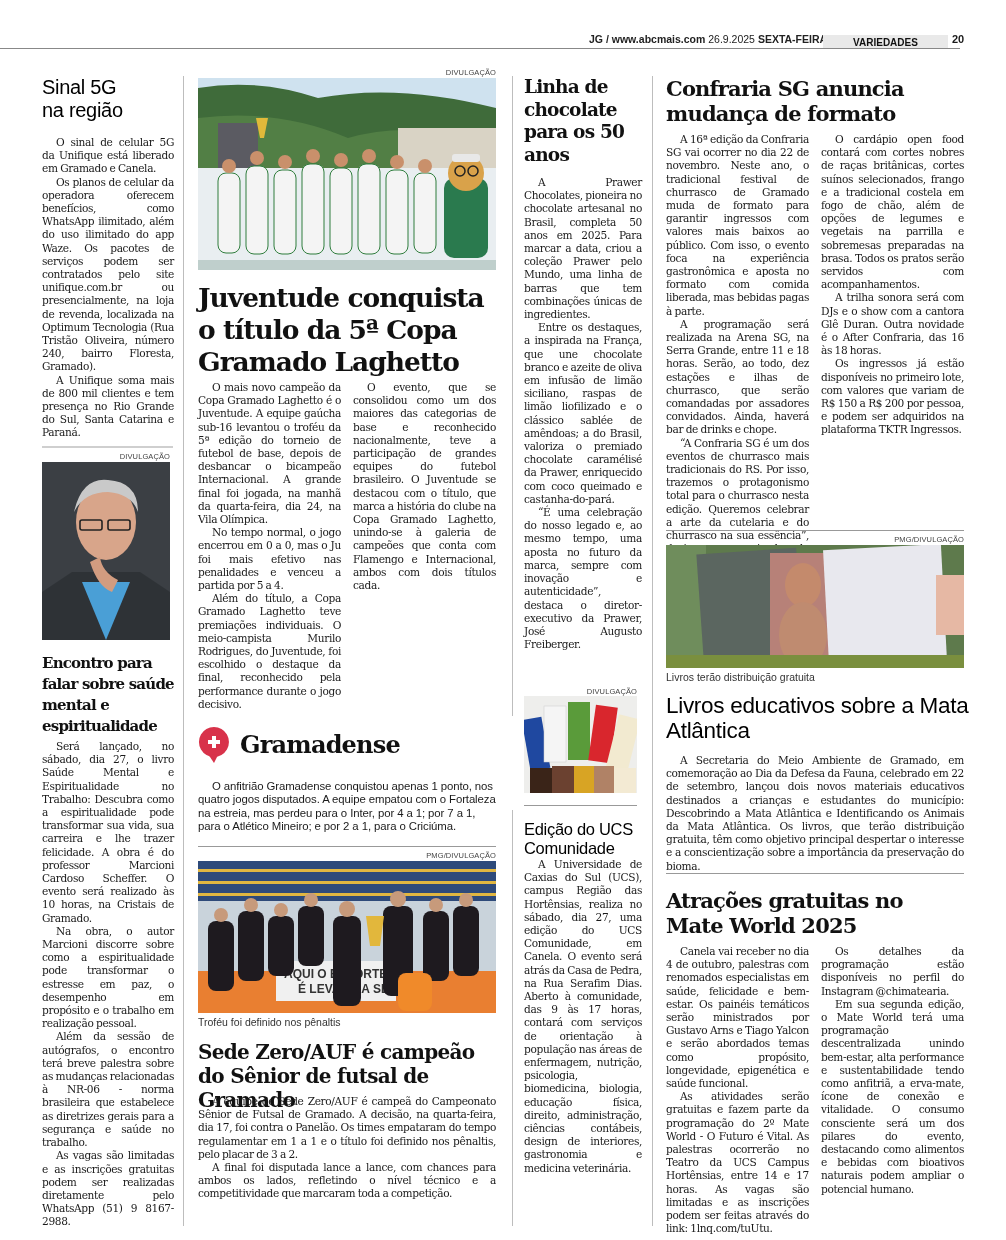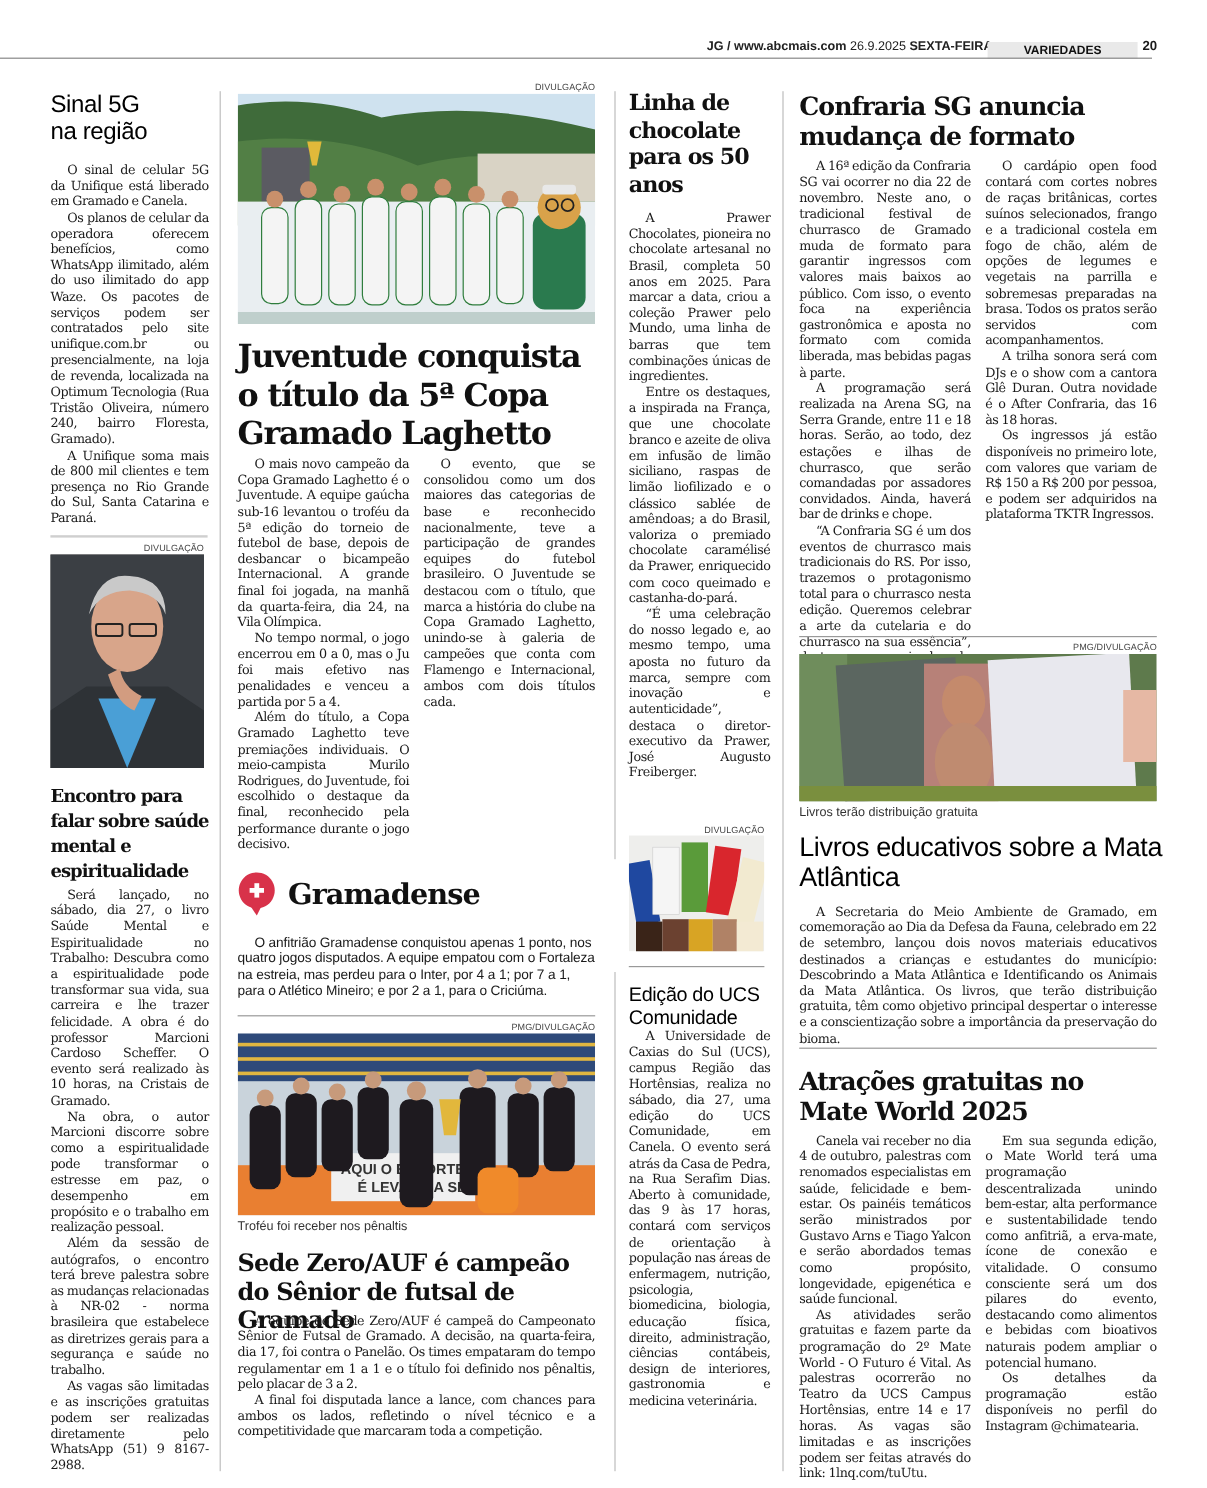--- a/index.html
+++ b/index.html
@@ -73,21 +73,21 @@
     <rect x="66" y="58" width="22" height="10" rx="2" fill="none" stroke="#222" stroke-width="1.6"></rect>
     <path d="M48 100 Q56 125 70 130 L76 118 Q60 110 58 95 Z" fill="#d29c80"></path>
   </svg>
 </div>
 
 <div class="block" style="left:42px; top:653px; width:132px;">
   <div class="h-serif" style="font-size:15px; line-height:21px;">Encontro para falar sobre saúde mental e espiritualidade</div>
   <div class="body-text" style="margin-top:3px;">
     <p>Será lançado, no sábado, dia 27, o livro Saúde Mental e Espiritualidade no Trabalho: Descubra como a espiritualidade pode transformar sua vida, sua carreira e lhe trazer felicidade. A obra é do professor Marcioni Cardoso Scheffer. O evento será realizado às 10 horas, na Cristais de Gramado.</p>
     <p>Na obra, o autor Marcioni discorre sobre como a espiritualidade pode transformar o estresse em paz, o desempenho em propósito e o trabalho em realização pessoal.</p>
-    <p>Além da sessão de autógrafos, o encontro terá breve palestra sobre as mudanças relacionadas à NR-02 - norma brasileira que estabelece as diretrizes gerais para a segurança e saúde no trabalho.</p>
+    <p>Além da sessão de autógrafos, o encontro terá breve palestra sobre as mudanças relacionadas à NR-06 - norma brasileira que estabelece as diretrizes gerais para a segurança e saúde no trabalho.</p>
     <p>As vagas são limitadas e as inscrições gratuitas podem ser realizadas diretamente pelo WhatsApp (51) 9 8167-2988.</p>
   </div>
 </div>
 
 <div class="credit" style="left:198px; top:68px; width:298px;">DIVULGAÇÃO</div>
 <div class="photo" style="left:198px; top:78px; width:298px; height:192px;">
   <svg width="298" height="192" viewBox="0 0 298 192">
     <rect width="298" height="192" fill="#cfe2ef"></rect>
     <path d="M0 10 Q60 0 120 20 Q200 5 298 30 L298 90 L0 90 Z" fill="#3f6b3a"></path>
     <path d="M0 40 Q80 30 150 60 Q220 40 298 70 L298 110 L0 110 Z" fill="#527f45"></path>
@@ -186,21 +186,21 @@
       <circle cx="113" cy="39" r="7"></circle>
         <circle cx="149" cy="48" r="8"></circle>
         <circle cx="200" cy="38" r="8"></circle>
       <circle cx="238" cy="44" r="7"></circle>
         <circle cx="268" cy="39" r="7"></circle>
     </g>
     <path d="M168 55 L186 55 L182 85 L172 85 Z" fill="#e2b73c"></path>
     <rect x="200" y="112" width="34" height="38" rx="8" fill="#f08a2a"></rect>
   </svg>
 </div>
-<div class="caption" style="left:198px; top:1016px;">Troféu foi receber nos pênaltis</div>
+<div class="caption" style="left:198px; top:1016px;">Troféu foi definido nos pênaltis</div>
 
 <div class="h-serif" style="position:absolute; left:198px; top:1040px; width:305px; font-size:20px; line-height:24px; letter-spacing:-0.7px;">Sede Zero/AUF é campeão do Sênior de futsal de Gramado</div>
 <div class="block body-text" style="left:198px; top:1095px; width:298px;">
   <p>A equipe do Sede Zero/AUF é campeã do Campeonato Sênior de Futsal de Gramado. A decisão, na quarta-feira, dia 17, foi contra o Panelão. Os times empataram do tempo regulamentar em 1 a 1 e o título foi definido nos pênaltis, pelo placar de 3 a 2.</p>
   <p>A final foi disputada lance a lance, com chances para ambos os lados, refletindo o nível técnico e a competitividade que marcaram toda a competição.</p>
 </div>
 
 <div class="block" style="left:524px; top:76px; width:118px;">
   <div class="h-serif" style="font-size:18.5px; line-height:22.5px; letter-spacing:-0.8px;">Linha de chocolate para os 50 anos</div>
   <div class="body-text" style="margin-top:10px;">
@@ -272,16 +272,16 @@
 
 <div class="hrule" style="left:666px; top:873px; width:298px; height:1px; background:#999;"></div>
 
 <div class="h-serif" style="position:absolute; left:666px; top:888px; width:300px; font-size:21px; line-height:25px; letter-spacing:-0.8px;">Atrações gratuitas no Mate World 2025</div>
 <div class="block two-col" style="left:666px; top:945px; width:298px;">
   <div class="body-text">
     <p>Canela vai receber no dia 4 de outubro, palestras com renomados especialistas em saúde, felicidade e bem-estar. Os painéis temáticos serão ministrados por Gustavo Arns e Tiago Yalcon e serão abordados temas como propósito, longevidade, epigenética e saúde funcional.</p>
     <p>As atividades serão gratuitas e fazem parte da programação do 2º Mate World - O Futuro é Vital. As palestras ocorrerão no Teatro da UCS Campus Hortênsias, entre 14 e 17 horas. As vagas são limitadas e as inscrições podem ser feitas através do link: 1lnq.com/tuUtu.</p>
   </div>
   <div class="body-text">
+    <p>Os detalhes da programação estão disponíveis no perfil do Instagram @chimatearia.</p>
     <p>Em sua segunda edição, o Mate World terá uma programação descentralizada unindo bem-estar, alta performance e sustentabilidade tendo como anfitriã, a erva-mate, ícone de conexão e vitalidade. O consumo consciente será um dos pilares do evento, destacando como alimentos e bebidas com bioativos naturais podem ampliar o potencial humano.</p>
-    <p>Os detalhes da programação estão disponíveis no perfil do Instagram @chimatearia.</p>
   </div>
 </div>
 
 </body></html>

